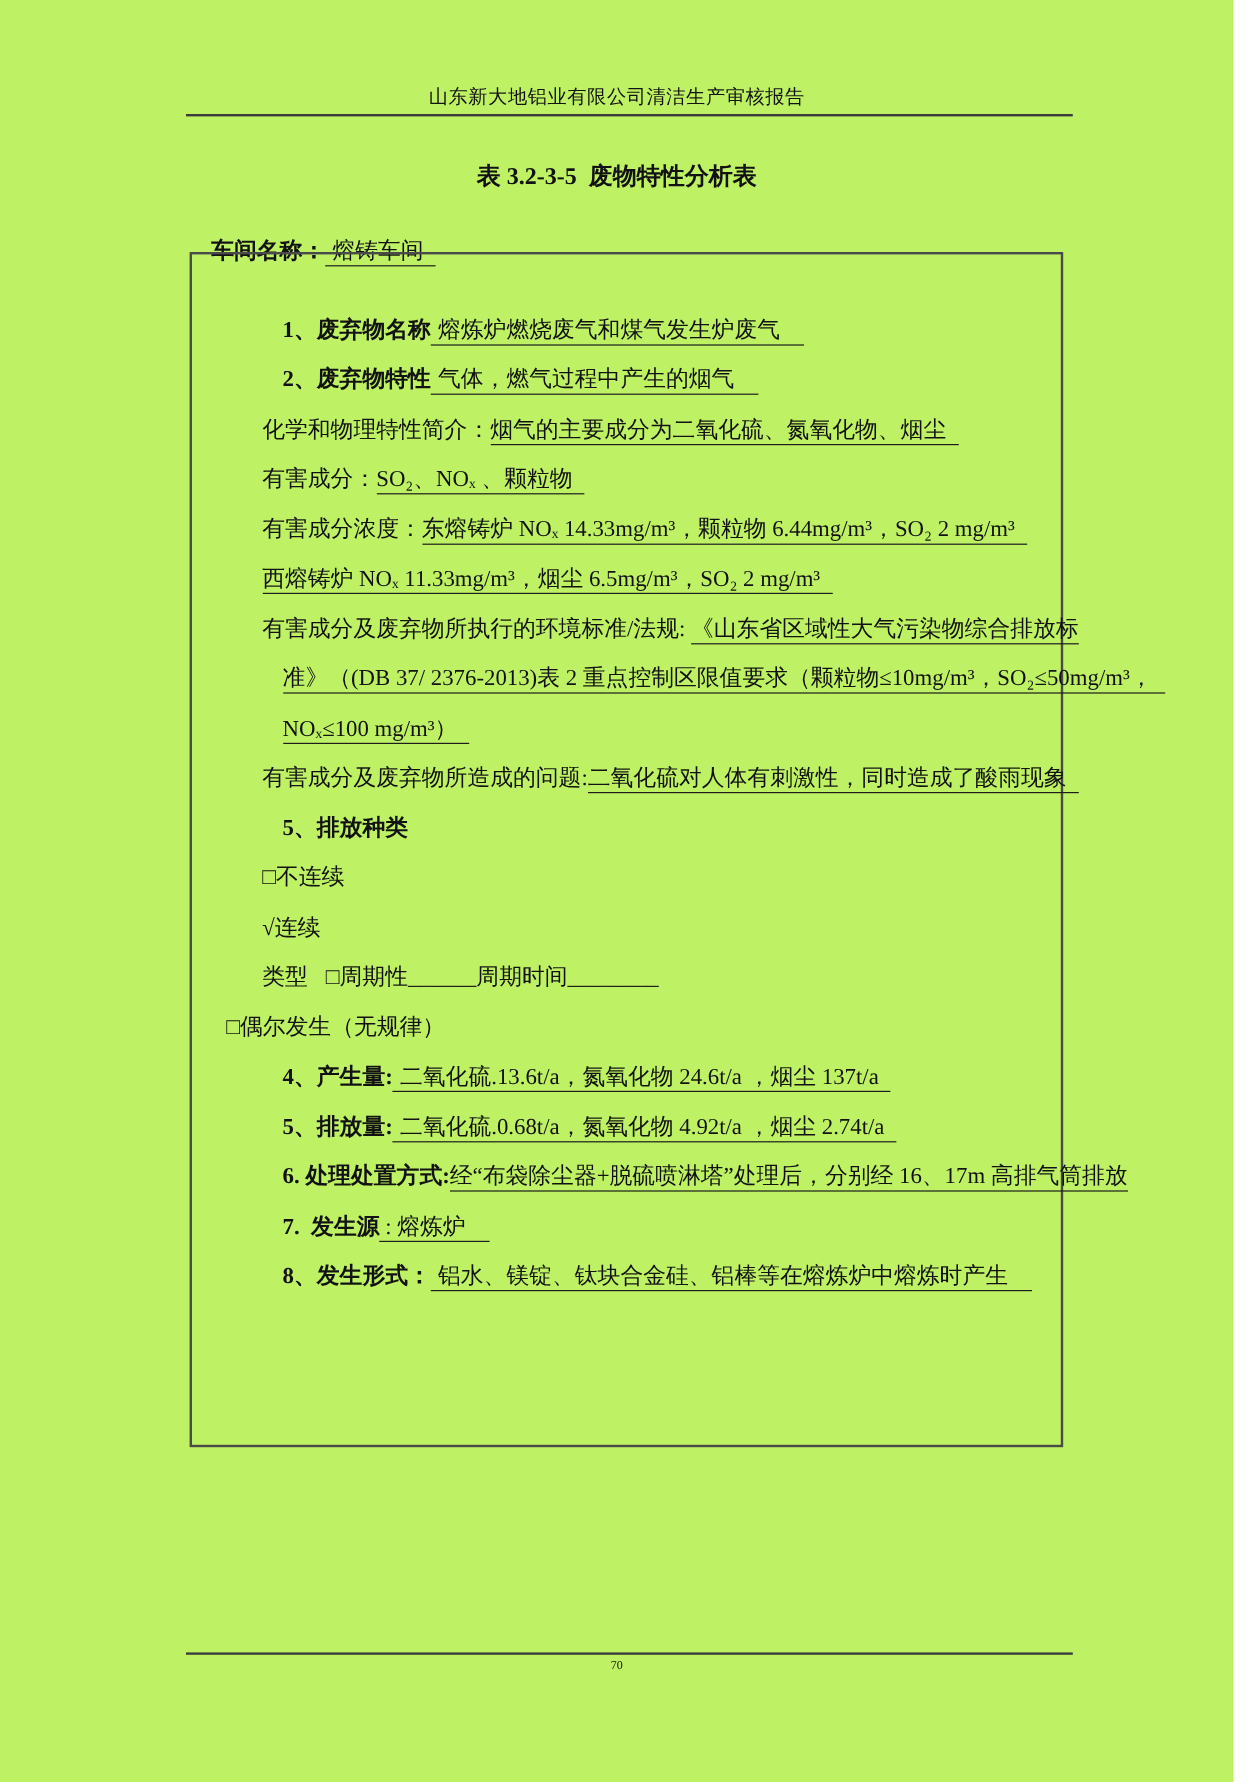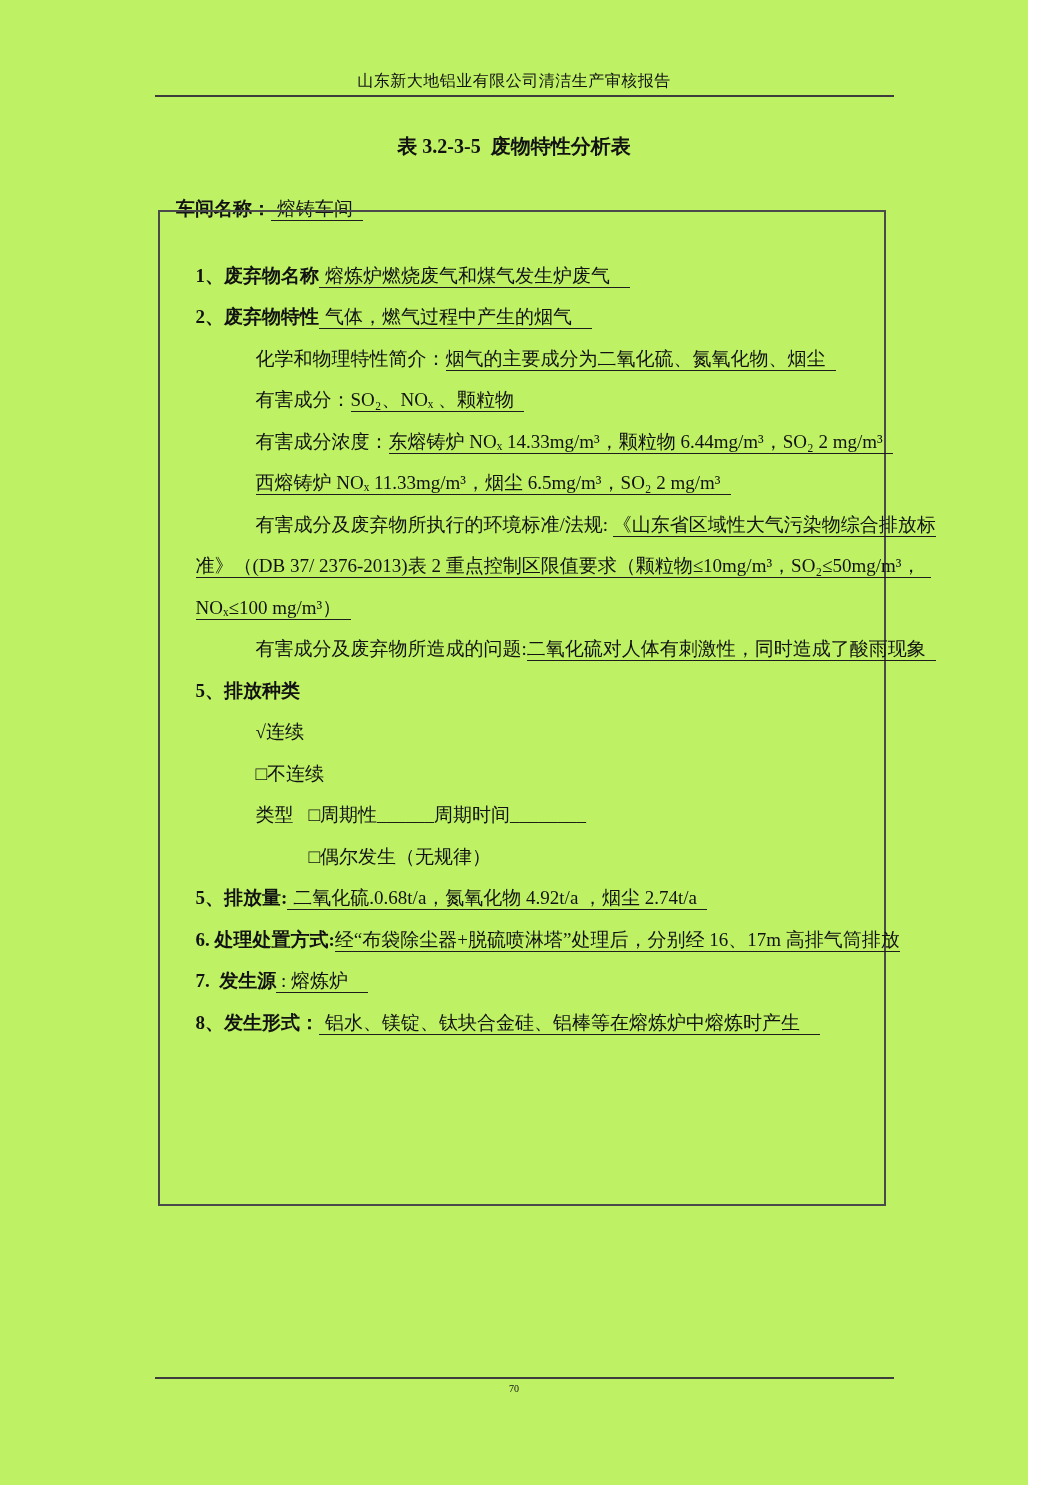--- a/index.html
+++ b/index.html
@@ -41,23 +41,23 @@
     border:2px solid #4a4a4a;
     padding-top:1px;
     box-sizing:content-box;
   }
   .row {
     line-height:41.5px; height:41.5px;
     font-size:19px;
     white-space:pre;
     overflow:visible;
   }
-  .pl-item { padding-left:7px; }
-  .pl-ind  { padding-left:67px; }
-  .pl-deep { padding-left:120px; }
+  .pl-item { padding-left:7px;margin-left:40px; }
+  .pl-ind  { padding-left:30px; }
+  .pl-deep { }
   .b { font-weight:bold; }
   .u { border-bottom:1.5px solid #1d1d1d; padding-bottom:1px;text-align:center; }
   .u-lead  { padding-left:6px; }
   .u-ext   { padding-right:20px; }
   .u-ext-sm{ padding-right:10px; }
   .gap-type { margin-left:15px; }
 
   
   .footer-rule {
     position:absolute; top:1377px; left:155px; width:739px; height:2px;
@@ -122,35 +122,38 @@
 
     <div class="row pl-ind">
       <span>有害成分及废弃物所造成的问题:</span><span class="u u-ext-sm">二氧化硫对人体有刺激性，同时造成了酸雨现象</span>
     </div>
 
     <div class="row pl-item">
       <span class="b">5、排放种类</span>
     </div>
 
     <div class="row pl-ind">
-      <span>√连续</span>
+      <span>□不连续</span>
     </div>
 
     <div class="row pl-ind">
-      <span>□不连续</span>
+      <span>√连续</span>
     </div>
 
     <div class="row pl-ind">
       <span>类型</span><span class="gap-type">□周期性______周期时间________</span>
     </div>
 
     <div class="row pl-deep">
       <span>□偶尔发生（无规律）</span>
     </div>
 
+    <div class="row pl-item">
+      <span class="b">4、产生量:</span><span class="u u-lead u-ext-sm">二氧化硫.13.6t/a，氮氧化物 24.6t/a ，烟尘 137t/a</span>
+    </div>
 
     <div class="row pl-item">
       <span class="b">5、排放量:</span><span class="u u-lead u-ext-sm">二氧化硫.0.68t/a，氮氧化物 4.92t/a ，烟尘 2.74t/a</span>
     </div>
 
     <div class="row pl-item">
       <span class="b">6. 处理处置方式:</span><span class="u">经“布袋除尘器+脱硫喷淋塔”处理后，分别经 16、17m 高排气筒排放</span>
     </div>
 
     <div class="row pl-item">

